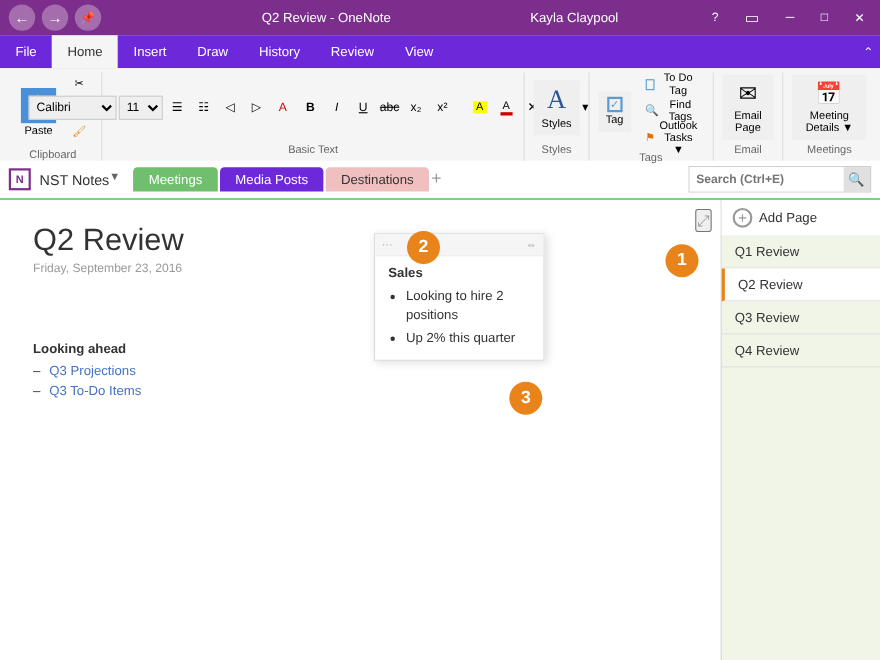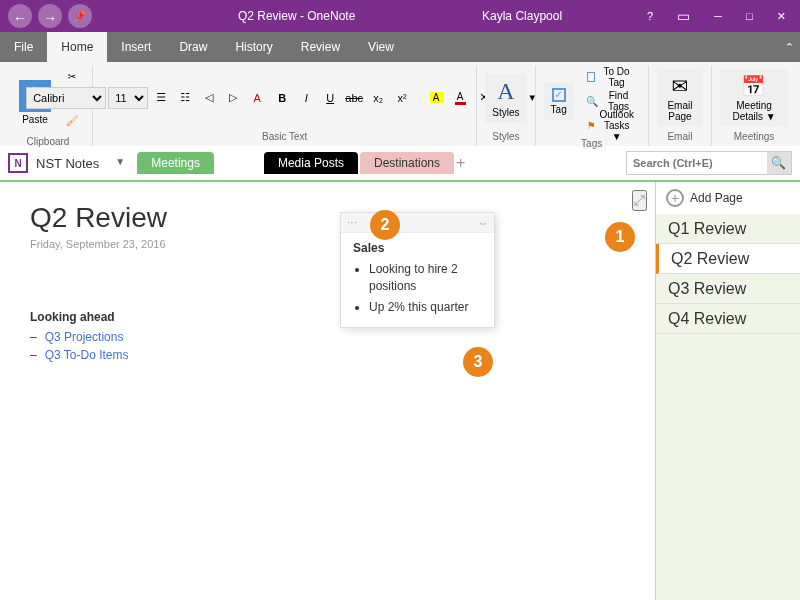--- a/index.html
+++ b/index.html
@@ -13,21 +13,21 @@
       align-items: center;
       justify-content: space-between;
       padding: 0 8px;
       color: white;
     }
     .title-bar-left { display: flex; align-items: center; gap: 6px; }
     .title-bar-center { position: absolute; left: 50%; transform: translateX(-50%); color: white; font-size: 12px; }
     .title-bar-right { display: flex; align-items: center; gap: 12px; margin-left: auto; }
     .title-btn { color: white; font-size: 11px; cursor: pointer; background: none; border: none; padding: 2px 6px; }
     .nav-btn { width: 24px; height: 24px; border-radius: 50%; background: rgba(255,255,255,0.3); border: none; color: white; cursor: pointer; display: flex; align-items: center; justify-content: center; font-size: 14px; }
-    .ribbon-tabs { display: flex; background: #737373; height: 30px; }
+    .ribbon-tabs { display: flex; background: #6d28d9; height: 30px; }
     .ribbon-tab { padding: 0 14px; color: white; font-size: 12px; cursor: pointer; display: flex; align-items: center; border: none; background: none; }
     .ribbon-tab.active { background: #f5f5f5; color: #333; }
 
     .ribbon-content { display: flex; padding: 4px 4px 0; align-items: flex-end; background: #f5f5f5; height: 84px; }
     .ribbon-group { display: flex; flex-direction: column; align-items: center; border-right: 1px solid #ddd; padding: 0 8px 4px; height: 100%; justify-content: space-between; }
     .ribbon-group-label { font-size: 10px; color: #666; margin-top: 2px; }
 
     .clipboard-area { display: flex; align-items: flex-end; gap: 2px; padding-bottom: 4px; }
     .paste-btn { display: flex; flex-direction: column; align-items: center; padding: 4px 6px; cursor: pointer; border: 1px solid transparent; background: none; }
     .paste-icon { width: 32px; height: 32px; background: #4a90d9; display: flex; align-items: center; justify-content: center; color: white; font-size: 18px; }
@@ -45,27 +45,27 @@
     .notebook-bar {
       height: 36px;
       background: white;
       border-bottom: 2px solid #7fcf7f;
       display: flex;
       align-items: center;
       padding: 0 8px;
       gap: 4px;
     }
     .notebook-icon { width: 20px; height: 20px; border: 2px solid #7B2E8C; display: flex; align-items: center; justify-content: center; color: #7B2E8C; font-size: 10px; font-weight: bold; margin-right: 4px; }
-    .notebook-name { font-size: 13px; color: #333; display: flex; align-items: flex-start; gap: 16px; cursor: pointer; }
+    .notebook-name { font-size: 13px; color: #333; display: flex; align-items: flex-start; gap: 0; cursor: pointer; }
     .notebook-arrow { font-size: 10px; color: #666; }
 
     .notebook-tabs { display: flex; gap: 2px; margin-left: 8px; }
     .notebook-tab { padding: 4px 14px; border-radius: 4px 4px 0 0; font-size: 12px; cursor: pointer; border: none; color: white; }
     .tab-meetings { background: #6fbf6f; }
-    .tab-media { background: #000000; margin-left: 48px; }
+    .tab-media { background: #6d28d9; }
     .tab-destinations { background: #f0c0c0; color: #333; }
     .tab-add { background: none; color: #999; font-size: 16px; cursor: pointer; border: none; }
 
     .search-box { margin-left: auto; display: flex; align-items: center; border: 1px solid #ccc; background: white; height: 24px; }
     .search-input { border: none; outline: none; font-size: 11px; padding: 0 6px; color: #999; width: 140px; height: 100%; font-weight: bold; }
     .search-btn { width: 24px; height: 100%; background: #e0e0e0; border: none; cursor: pointer; display: flex; align-items: center; justify-content: center; font-size: 12px; }
 
     
     .main-content { display: flex; height: calc(600px - 32px - 30px - 84px - 36px); }
 
@@ -139,21 +139,21 @@
       width: 100%;
     }
     .add-page-icon { width: 18px; height: 18px; border-radius: 50%; border: 2px solid #999; display: flex; align-items: center; justify-content: center; font-size: 14px; color: #999; }
 
     .page-list { display: flex; flex-direction: column; }
     .page-item {
       height: 30px;
       display: flex;
       align-items: center;
       padding: 0 12px;
-      font-size: 16px;
+      font-size: 12px;
       cursor: pointer;
       color: #333;
       border-bottom: 1px solid #e0e0e0;
     }
     .page-item.active { background: white; border-left: 3px solid #e8841a; font-weight: 500; }
     .page-item.selected { background: #f0f5e8; }
     .ribbon-large-btn { display: flex; flex-direction: column; align-items: center; padding: 4px 6px; cursor: pointer; border: 1px solid transparent; font-size: 10px; gap: 2px; }
 
     .checkbox-icon { width: 14px; height: 14px; border: 2px solid #5B9BD5; display: flex; align-items: center; justify-content: center; }
     .checkbox-checked::after { content: '✓'; font-size: 10px; color: #5B9BD5; }

